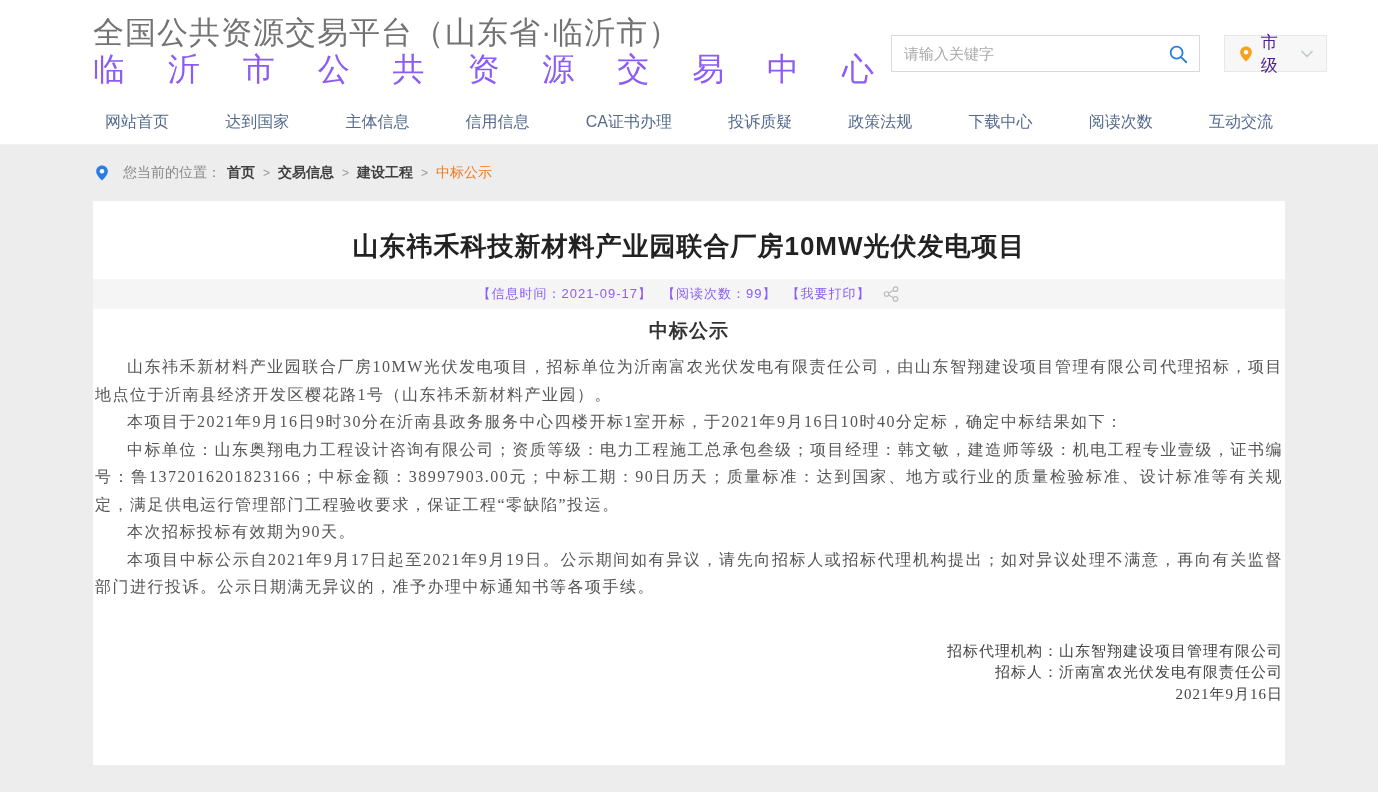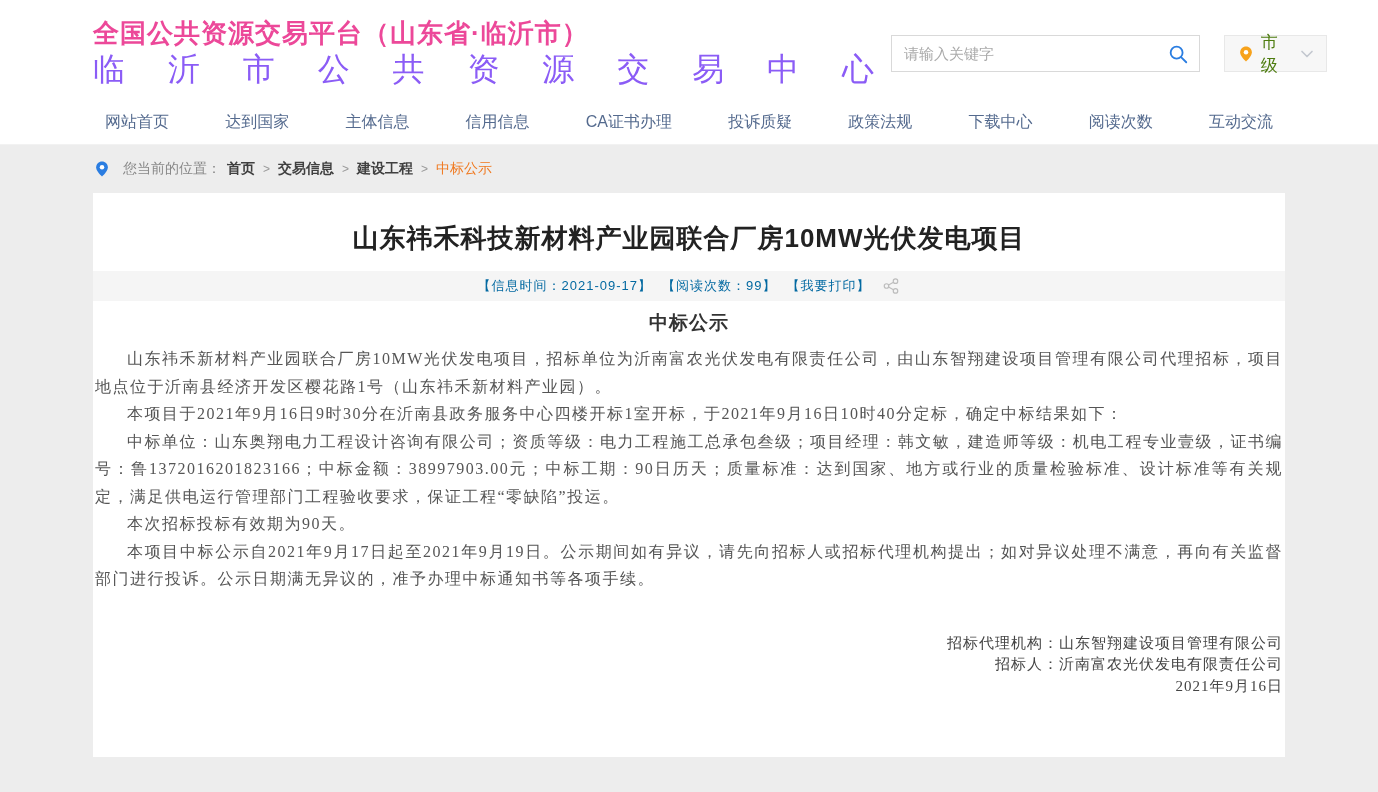--- a/index.html
+++ b/index.html
@@ -10,69 +10,69 @@
     color: #333;
     overflow: hidden;
   }
   .container { width: 1192px; margin: 0 auto; }
 
   
   .header-top { background: #fff; height: 101px; }
   .header-top .container { display: flex; align-items: center; justify-content: space-between; height: 100%; }
   .logo-block { padding-top: 2px; }
   .logo-line1 {
-    color: #ec4899; font-size: 26px; font-weight: 700; letter-spacing: 1px;
+    color: #737373; font-size: 31px; font-weight: 400; letter-spacing: 1px;
     line-height: 34px; cursor: pointer;
   }
   .logo-line2 {
     color: #8b5cf6; font-size: 32px; font-weight: 400; letter-spacing: 17px;
     line-height: 38px; white-space: nowrap;
   }
   .header-right { display: flex; align-items: center; gap: 24px; padding-top: 6px; }
   .search-box {
     width: 312px; height: 37px; background: #fff; border: 1px solid #d9d9d9;
     display: flex; align-items: center; padding: 0 10px 0 12px; gap: 20px;
   }
   .search-box input {
     flex: 1; border: none; outline: none; font-size: 15px; color: #333;
     font-family: "Liberation Sans", sans-serif; background: transparent;
   }
   .search-box input::placeholder { color: #aaa; }
   .search-btn { width: 22px; height: 22px; cursor: pointer; display: flex; align-items: center; justify-content: center; background: none; border: none; }
   .region-box {
     height: 37px; min-width: 100px; background: #f7f7f7; border: 1px solid #e8e8e8;
     display: flex; align-items: center; justify-content: center; gap: 6px;
-    padding: 0 12px; cursor: pointer; font-size: 17px; color: #4d7c0f;
+    padding: 0 12px; cursor: pointer; font-size: 17px; color: #4c1d95;
   }
 
   
   .nav-bar { background: #fff; height: 44px; border-bottom: 1px solid #f2f2f2; }
   .nav-bar .container { display: flex; align-items: center; justify-content: space-between; height: 100%; padding: 0 12px; width: 1192px; }
   .nav-item {
     font-size: 16px; color: #546a8e; cursor: pointer; white-space: nowrap; text-decoration: none;
   }
 
   
-  .breadcrumb-row { height: 48px; display: flex; align-items: center; }
+  .breadcrumb-row { height: 56px; display: flex; align-items: center; }
   .breadcrumb-row .container { display: flex; align-items: center; gap: 6px; font-size: 14px; color: #888; }
   .crumb-link { color: #404040; cursor: pointer; text-decoration: none; font-weight: bold; }
   .crumb-sep { color: #999; font-size: 12px; margin: 0 2px; }
   .crumb-current { color: #f0781e; }
   .pin-icon { margin-right: 6px; display: inline-flex; }
 
   
   .card { background: #fff; width: 1192px; margin: 0 auto; min-height: 564px; padding-bottom: 46px; }
   .page-title {
     text-align: center; font-size: 26px; font-weight: 700; color: #222;
     letter-spacing: 1px; padding-top: 28px; line-height: 34px;
   }
   .meta-bar {
     background: #f5f5f5; height: 30px; margin-top: 16px;
     display: flex; align-items: center; justify-content: center; gap: 10px;
-    color: #0369a1; font-size: 13px; letter-spacing: 1px;
+    color: #8b5cf6; font-size: 13px; letter-spacing: 1px;
   }
   .meta-item { white-space: nowrap; }
   .meta-print { cursor: pointer; }
   .share-icon { cursor: pointer; display: inline-flex; margin-left: 2px; }
 
   .doc-title {
     font-family: "Liberation Serif", serif;
     text-align: center; font-size: 19px; font-weight: 700; color: #333;
     margin-top: 8px; line-height: 27px; letter-spacing: 1px;
   }

